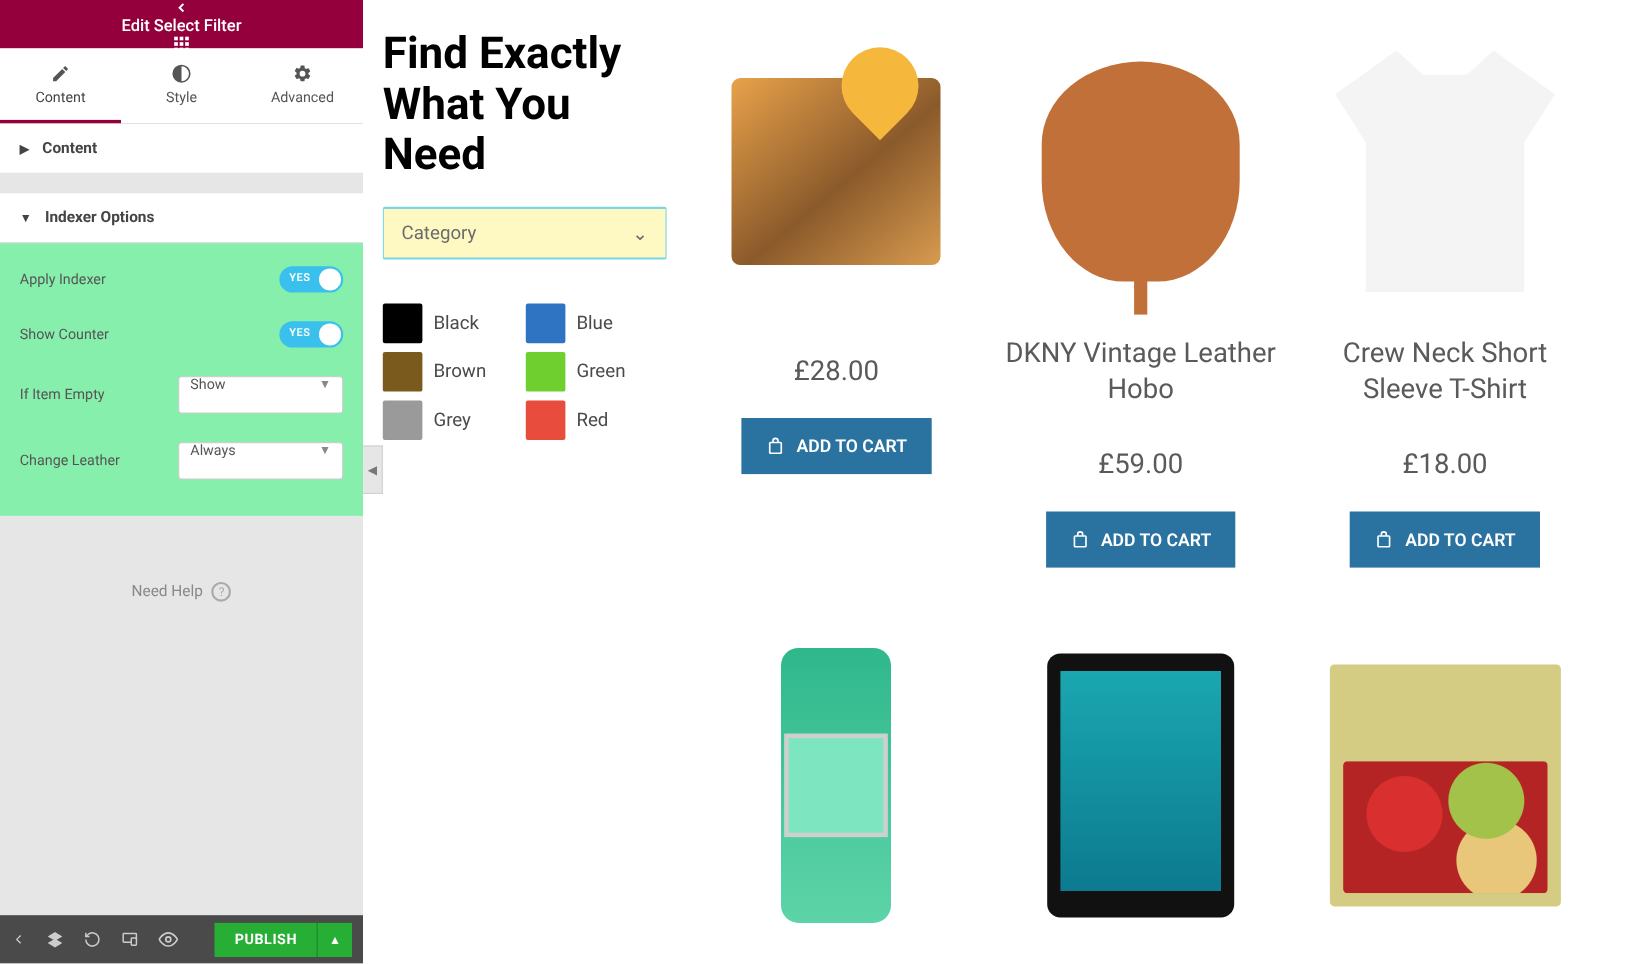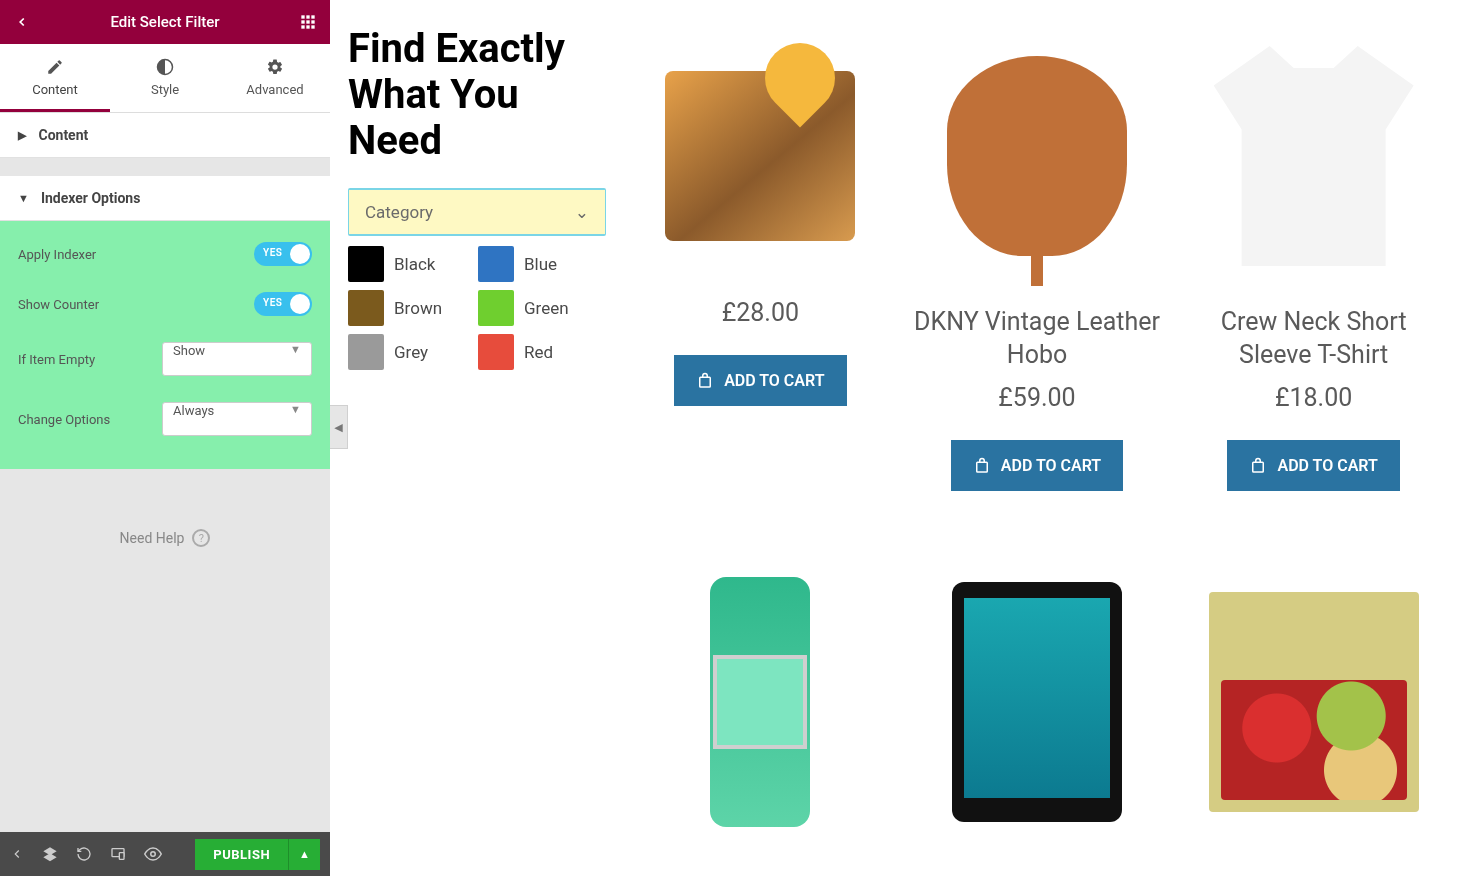--- a/index.html
+++ b/index.html
@@ -1,20 +1,20 @@
 <!DOCTYPE html>
 <html><head>
 <meta charset="utf-8">
 <style>
 * { margin: 0; padding: 0; box-sizing: border-box; font-family: -apple-system, BlinkMacSystemFont, "Segoe UI", Roboto, Arial, sans-serif; }
 body { background: #fff; width: 1480px; height: 876px; overflow: hidden; display: flex; }
 
 
 .panel { width: 330px; background: #e6e6e6; display: flex; flex-direction: column; position: relative; }
-.panel-header { background: #93003c; color: #fff; height: 44px; display: flex; align-items: center; justify-content: space-between; padding: 0 12px; }
+.panel-header { background: #93003c; color: #fff; height: 44px; display: flex; align-items: center; justify-content: space-between; padding: 0 12px; flex-direction: column; }
 .panel-header .back { width: 20px; height: 20px; display:flex; align-items:center; justify-content:center; cursor:pointer; }
 .panel-header .title { font-size: 15px; font-weight: 500; flex: 1; text-align: center; }
 .panel-header .grid-icon { width: 20px; height: 20px; display:flex; align-items:center; justify-content:center; cursor:pointer; }
 
 .tabs { display: flex; background: #fff; border-bottom: 1px solid #ddd; }
 .tab { flex: 1; text-align: center; padding: 14px 0 12px; color: #555; font-size: 13px; cursor: pointer; position: relative; }
 .tab.active { border-bottom: 3px solid #93003c; color: #444; }
 .tab .tab-icon { display: block; margin: 0 auto 6px; color: #555; }
 
 .sections { background: #fff; }
@@ -45,30 +45,30 @@
 .bb-icon { color: #ccc; cursor:pointer; display:flex; align-items:center; }
 .publish-wrap { margin-left: auto; display:flex;}
 .publish { background: #27ae35; color: #fff; border: none; padding: 1px 18px; font-size: 13px; font-weight: 700; cursor: pointer; letter-spacing: .5px;}
 .publish-arrow { background:#27ae35; color:#fff; border:none; border-left:1px solid #1e8e2a; padding: 9px 10px; cursor:pointer; font-size: 11px;}
 
 
 .preview { flex: 1; padding: 26px 40px 0 18px; overflow: hidden; display:flex; gap: 28px; }
 .sidebar { width: 258px; }
 .page-title { font-size: 40px; line-height: 1.15; font-weight: 700; color: #000000; margin-bottom: 24px; }
 .cat-select { width: 100%; height: 48px; border: 2px solid #7ad5e6; border-left:1px solid #7ad5e6; border-right:1px solid #7ad5e6; background: #fef9c3; color: #6b6b6b; font-size: 17px; padding: 0 16px; display:flex; align-items:center; justify-content:space-between; cursor:pointer; border-radius:2px;}
-.colors { margin-top: 10px; display: flex; flex-wrap: wrap; gap: 8px 16px; }
+.colors { margin-top: 40px; display: flex; flex-wrap: wrap; gap: 8px 16px; }
 .color-item { display: flex; align-items: center; gap: 10px; width: 114px; cursor:pointer; }
 .swatch { width: 36px; height: 36px; border-radius:2px;}
 .color-label { font-size: 17px; color:#4a4a4a; }
 
 .products-grid { flex: 1; display: grid; grid-template-columns: repeat(3, 1fr); gap: 36px 24px; }
 .product { text-align: center; }
 .product-img { width: 210px; height: 260px; margin: 0 auto; display:flex; align-items:center; justify-content:center; }
 .product-name { font-size: 25px; color: #5a5a5a; margin-top: 20px; line-height:1.3; font-weight: 400;}
-.product-price { font-size: 25px; color: #5a5a5a; margin-top: 12px; }
+.product-price { font-size: 25px; color: #5a5a5a; margin-top: 37px; }
 .add-cart { margin-top: 28px; background: #2a73a1; color: #fff; border: none; padding: 16px 22px; font-size: 16px; font-weight: 600; cursor: pointer; display:inline-flex; align-items:center; gap:10px;}
 .cart-icon { display:inline-block; }
 
 
 .ph { border-radius: 6px; }
 .ph.basket { width:190px; height:170px; background: linear-gradient(140deg,#e8a24a,#8b5a2b 55%,#d89b4f); border-radius: 8px; position:relative;}
 .ph.basket::before{content:'';position:absolute;top:-28px;right:20px;width:70px;height:70px;background:#f5b83d;border-radius:50% 50% 0 50%;transform:rotate(45deg);}
 .ph.hobo { width:180px; height:200px; background:#c07038; border-radius: 60% 60% 50% 50% / 45% 45% 55% 55%; position:relative;}
 .ph.hobo::after{content:'';position:absolute;bottom:-30px;left:50%;width:12px;height:50px;background:#c07038;transform:translateX(-50%);}
 .ph.tshirt { width:200px; height:220px; background:#f4f4f4; clip-path: polygon(28% 0,40% 10%,60% 10%,72% 0,100% 18%,86% 38%,86% 100%,14% 100%,14% 38%,0 18%);}
@@ -155,21 +155,21 @@
         </div>
       </div>
       <div class="ctrl-row">
         <label>If Item Empty</label>
         <div class="select">
           <span>Show</span>
           <span class="chev">▼</span>
         </div>
       </div>
       <div class="ctrl-row">
-        <label>Change Options</label>
+        <label>Change Leather</label>
         <div class="select">
           <span>Always</span>
           <span class="chev">▼</span>
         </div>
       </div>
     </div>
   </div>
 
   <div class="help-row">
     <span>Need Help</span>

